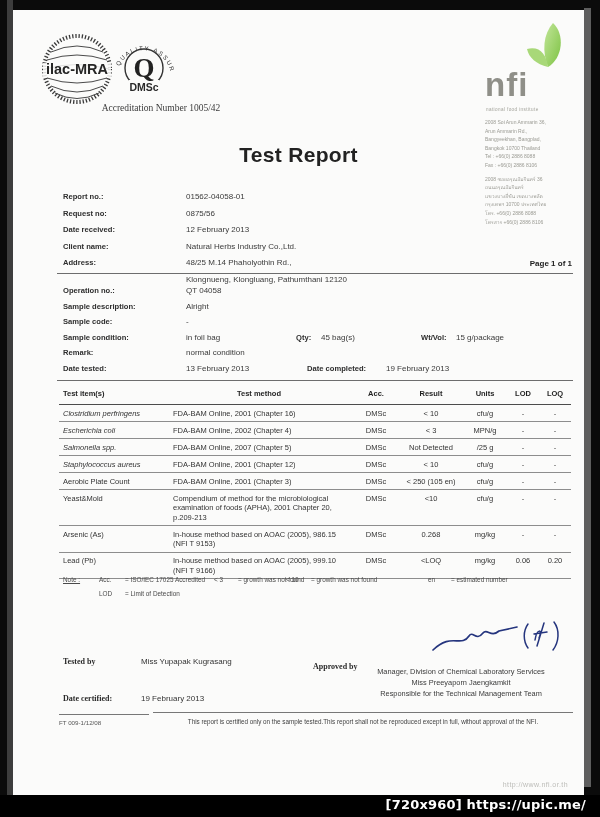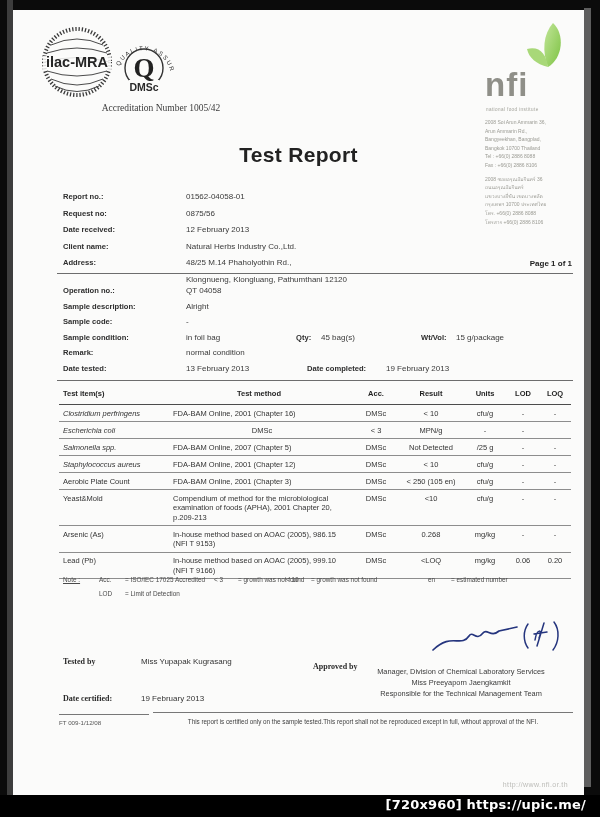--- a/index.html
+++ b/index.html
@@ -7,21 +7,21 @@
     width:600px;height:817px;position:relative;background:#0b0b0b;
     font-family:"Liberation Sans","DejaVu Sans",sans-serif;overflow:hidden;
   }
   .edge-strip-left{position:absolute;left:7px;top:0;width:6px;height:795px;background:#3d3d3d;}
   .edge-strip-right{position:absolute;left:584px;top:8px;width:7px;height:779px;background:#5e5e5e;}
   .page{
     position:absolute;left:13px;top:10px;width:571px;height:785px;
     background:#fbfbfa;color:#3a3a3a;
   }
   
-  .ilac-logo{position:absolute;left:26px;top:13px;}
+  .ilac-logo{position:absolute;left:26px;top:20px;}
   .q-logo{position:absolute;left:98px;top:18px;}
   .accreditation{position:absolute;left:48px;top:93px;width:200px;text-align:center;
     font-family:"Liberation Serif","DejaVu Serif",serif;font-size:9.5px;color:#3c3c3c;}
   
   .nfi-block{position:absolute;left:472px;top:12px;width:92px;}
   .nfi-leaf{position:absolute;left:28px;top:0;}
   .nfi-name{position:absolute;left:0;top:48px;font-size:33px;font-weight:bold;color:#8f8f88;
     letter-spacing:1px;line-height:30px;}
   .nfi-tagline{position:absolute;left:1px;top:85px;font-size:4.6px;color:#a2a29a;letter-spacing:.4px;white-space:nowrap;}
   .nfi-address{position:absolute;left:0;top:96px;font-size:5px;line-height:8.6px;color:#9a9a93;
@@ -225,20 +225,21 @@
       <div class="c item italic">Clostridium perfringens</div>
       <div class="c method">FDA-BAM Online, 2001 (Chapter 16)</div>
       <div class="c ctr">DMSc</div>
       <div class="c ctr">&lt; 10</div>
       <div class="c ctr">cfu/g</div>
       <div class="c ctr">-</div>
       <div class="c ctr">-</div>
     </div>
     <div class="trow">
       <div class="c item italic">Escherichia coli</div>
+      <div class="c method">FDA-BAM Online, 2002 (Chapter 4)</div>
       <div class="c ctr">DMSc</div>
       <div class="c ctr">&lt; 3</div>
       <div class="c ctr">MPN/g</div>
       <div class="c ctr">-</div>
       <div class="c ctr">-</div>
     </div>
     <div class="trow">
       <div class="c item italic">Salmonella spp.</div>
       <div class="c method">FDA-BAM Online, 2007 (Chapter 5)</div>
       <div class="c ctr">DMSc</div>

